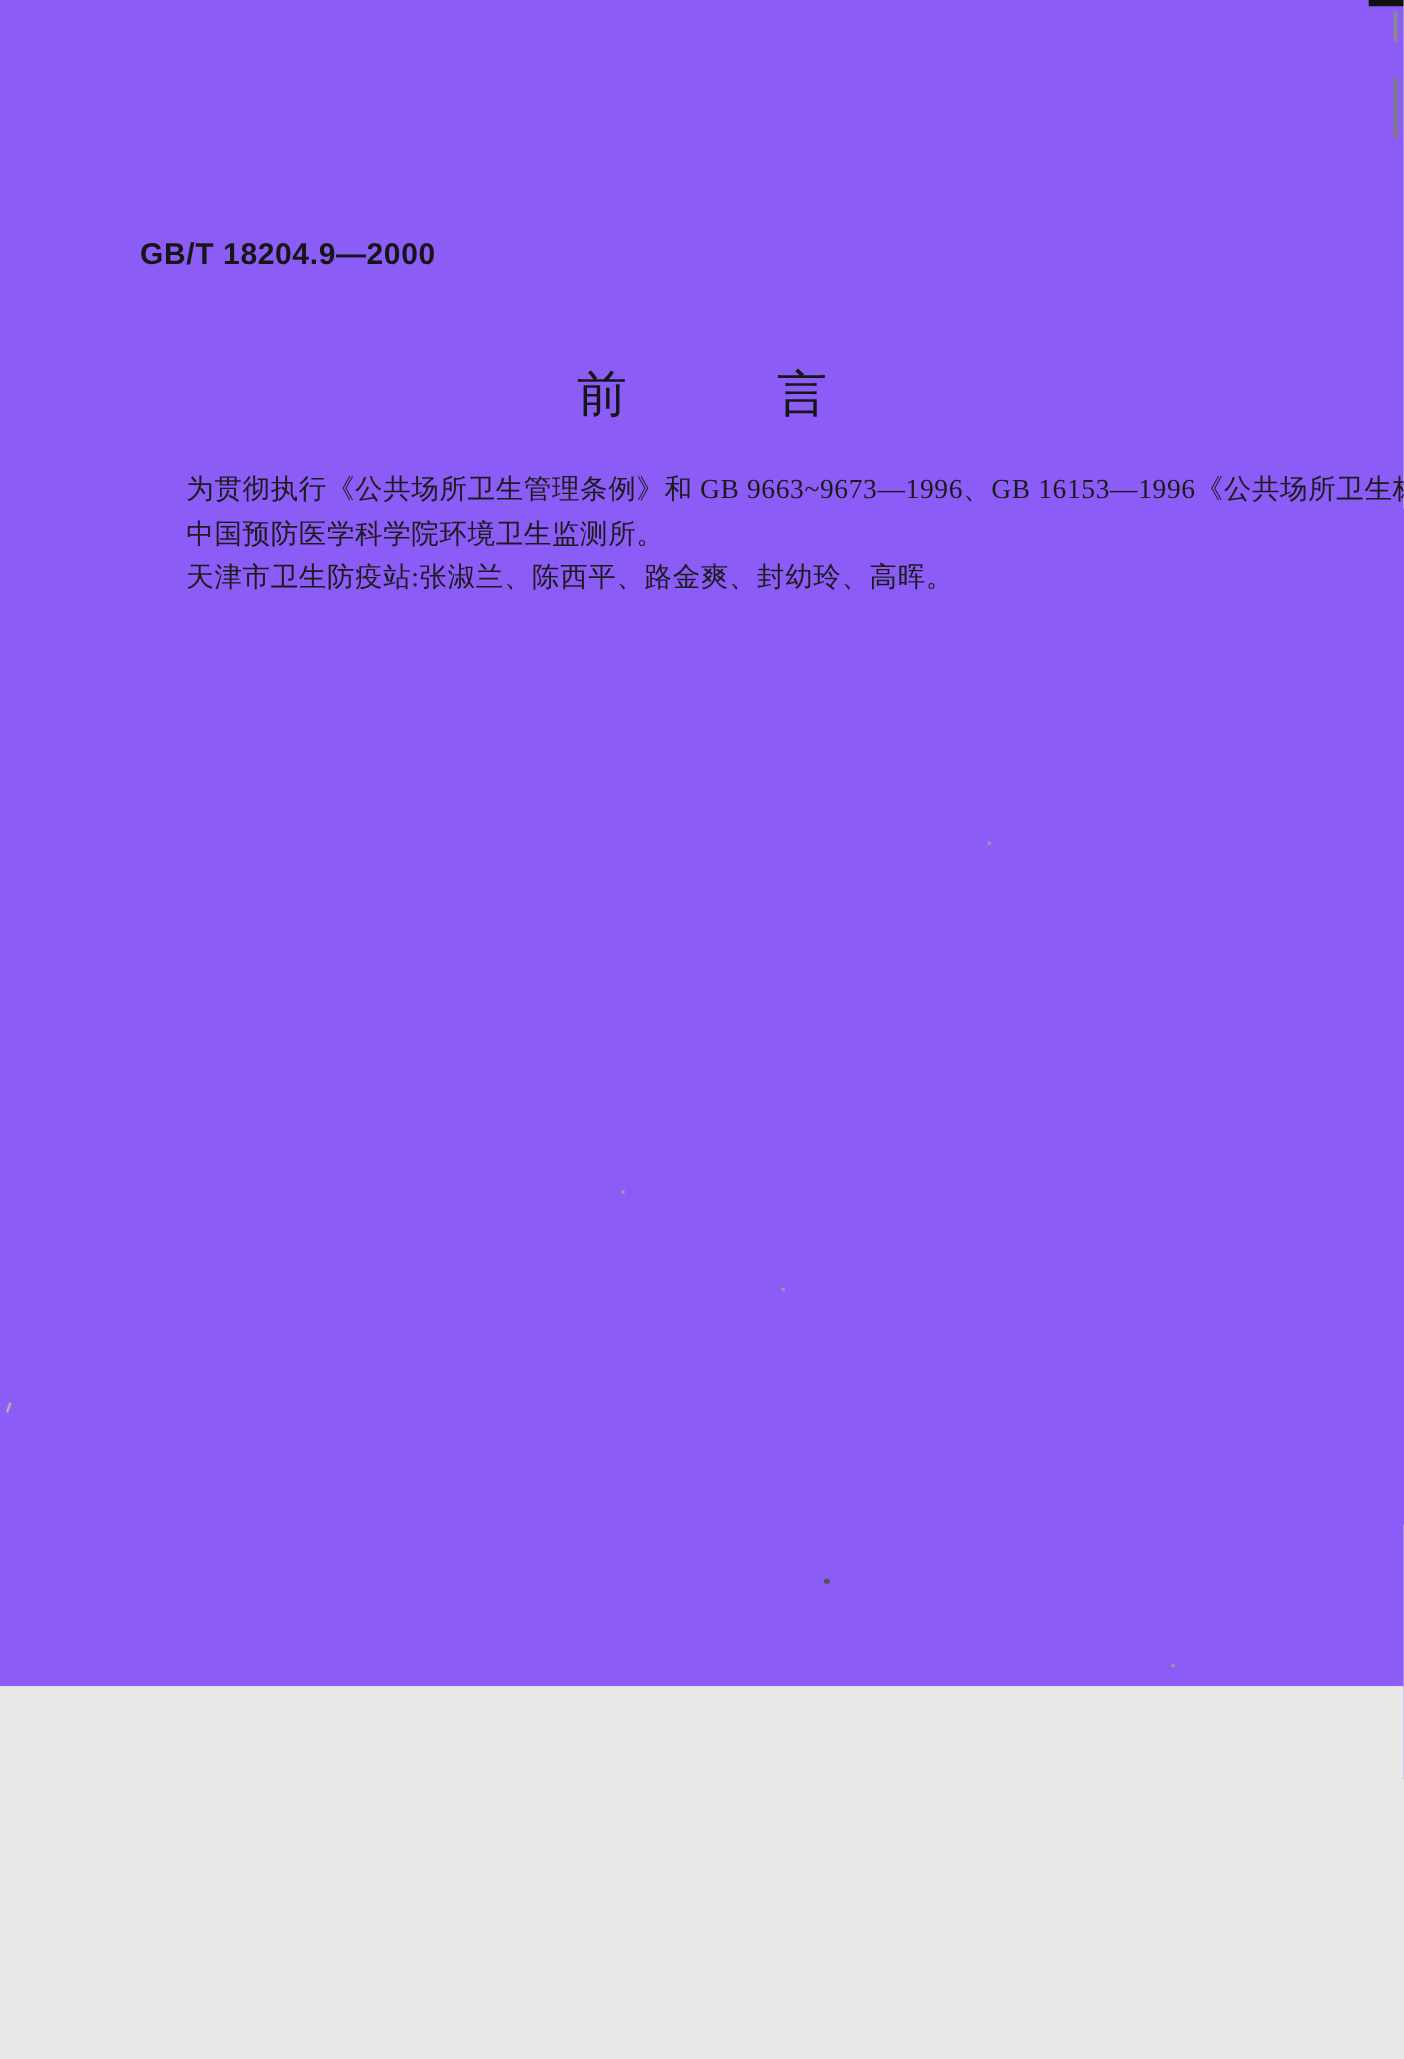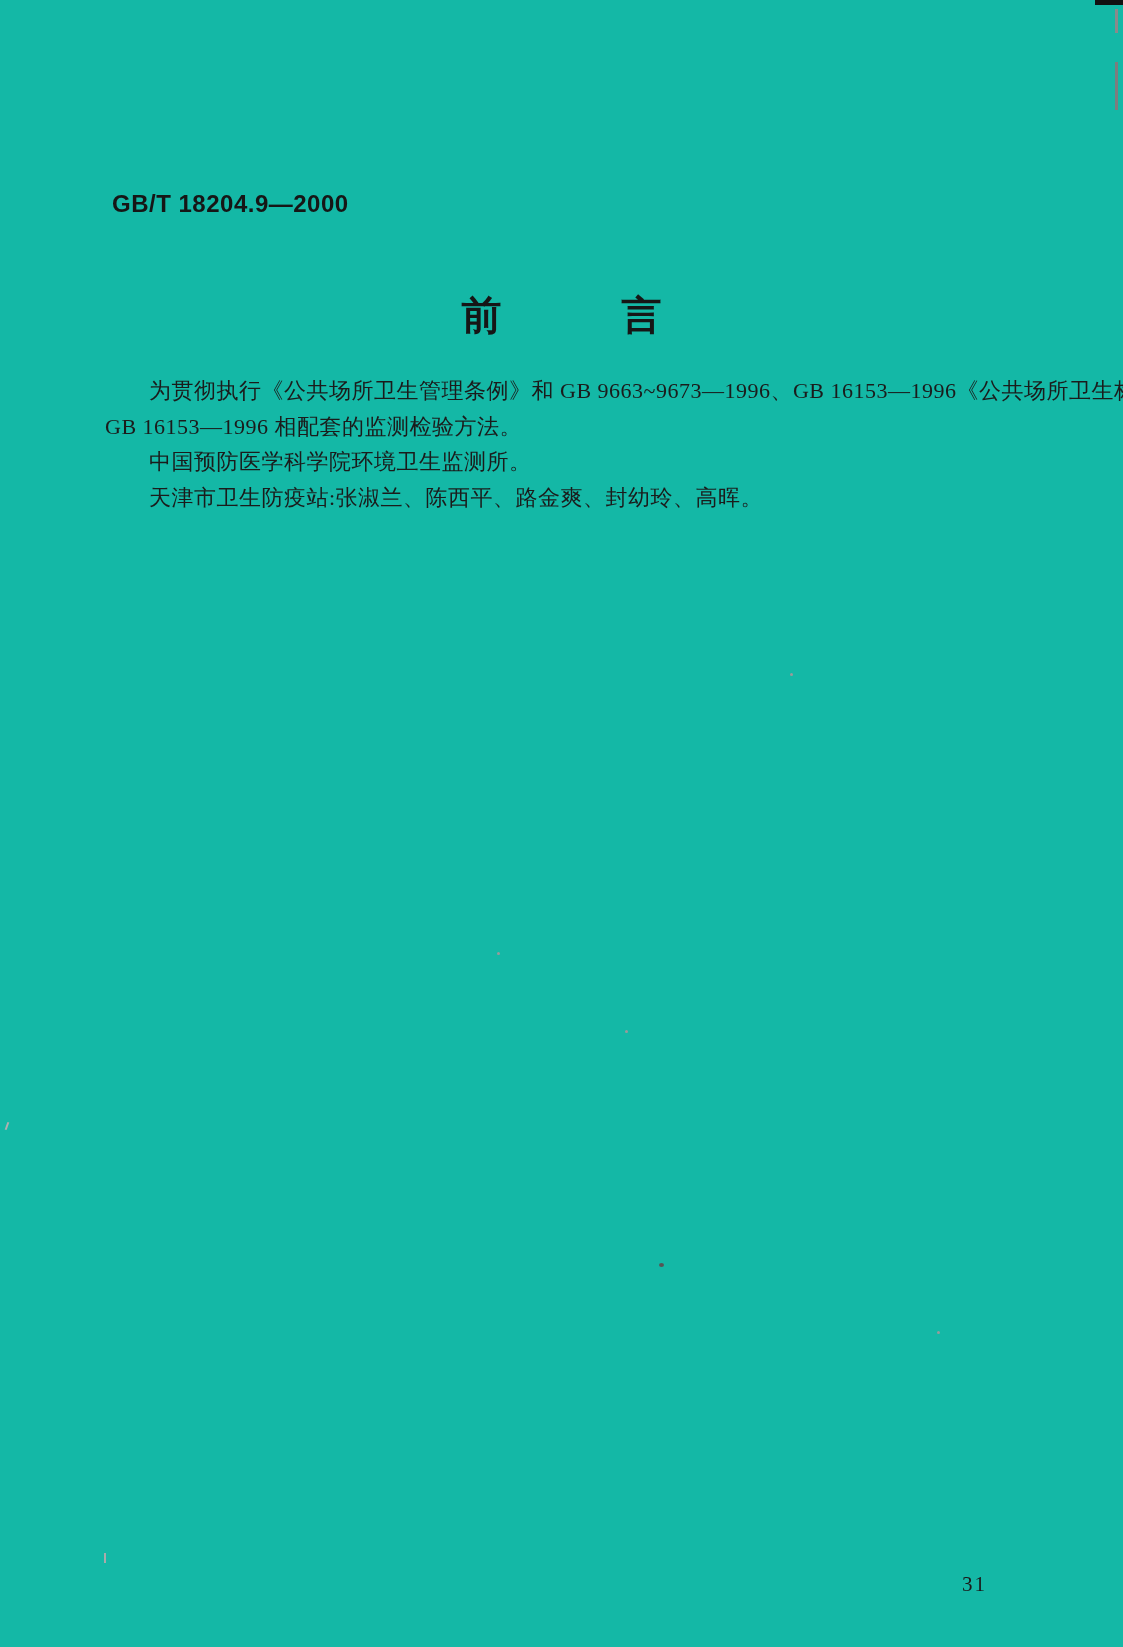--- a/index.html
+++ b/index.html
@@ -3,23 +3,23 @@
 <meta charset="utf-8">
 <style>
   html, body {
     margin: 0;
     padding: 0;
     background: #e8e8e8;
   }
   .page {
     position: relative;
     width: 1123px;
-    height: 1647px;
+    height: 1349px;
     margin: 0 auto;
-    background: #14b8a6;
+    background: #8b5cf6;
     overflow: hidden;
     color: #1b1b1b;
     font-family: "Liberation Serif", serif;
   }
 
   
   .artifact { position: absolute; background: #2a2a2a; }
   .bar-top    { left: 1095px; top: 0;    width: 28px; height: 5px; background: #111; }
   .vline1     { left: 1115px; top: 9px;  width: 3px;  height: 24px; background: #8a8a8a; }
   .vline2     { left: 1115px; top: 62px; width: 3px;  height: 48px; background: #7d7d7d; }
@@ -46,21 +46,21 @@
 
   
   .title {
     position: absolute;
     left: 0;
     top: 288px;
     width: 100%;
     margin: 0;
     text-align: center;
     font-size: 40px;
-    font-weight: bold;
+    font-weight: normal;
     color: #161616;
     font-family: "Liberation Serif", serif;
   }
 
   
   .body-text {
     position: absolute;
     left: 105px;
     top: 373px;
     width: 913px;
@@ -98,20 +98,19 @@
   <div class="artifact dot dot-e"></div>
   <div class="artifact tick-left"></div>
   <div class="artifact tick-bottom"></div>
 
   <div class="doc-code">GB/T 18204.9—2000</div>
 
   <h1 class="title">前　　　言</h1>
 
   <div class="body-text">
     <div class="line indent">为贯彻执行《公共场所卫生管理条例》和 GB 9663~9673—1996、GB 16153—1996《公共场所卫生标</div>
-    <div class="line">GB 16153—1996 相配套的监测检验方法。</div>
     <div class="line indent">中国预防医学科学院环境卫生监测所。</div>
     <div class="line indent">天津市卫生防疫站:张淑兰、陈西平、路金爽、封幼玲、高晖。</div>
   </div>
 
   <div class="page-number">31</div>
 
 </div>
 
 </body></html>

